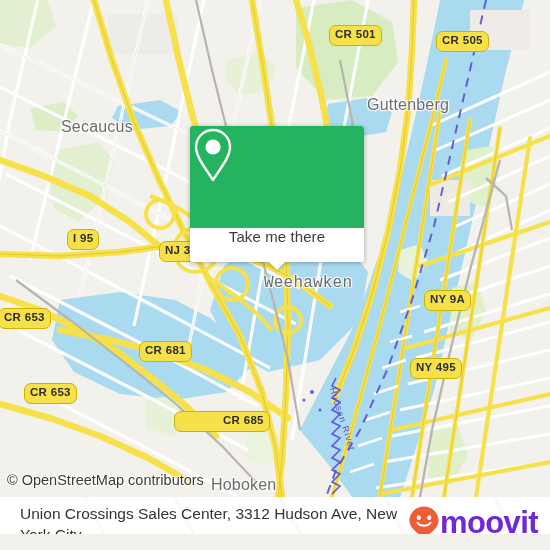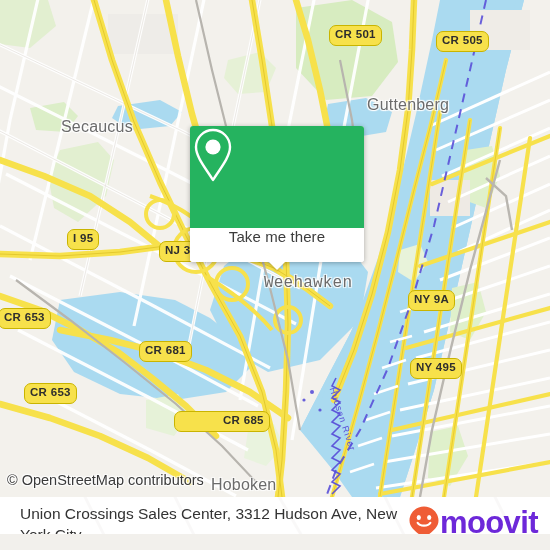--- a/index.html
+++ b/index.html
@@ -380,21 +380,21 @@
     <div class="city-label" style="left:211px; top:476px;">Hoboken</div>
 
     <div class="shield" style="left:329px; top:25px;">CR 501</div>
     <div class="shield" style="left:436px; top:31px;">CR 505</div>
     <div class="shield" style="left:67px; top:221px;margin-top:8px;">I 95</div>
     <div class="shield" style="left:159px; top:241px;">NJ 3</div>
     <div class="shield" style="left:-2px; top:308px;">CR 653</div>
     <div class="shield" style="left:24px; top:383px;">CR 653</div>
     <div class="shield" style="left:139px; top:341px;">CR 681</div>
     <div class="shield" style="left:174px; top:411px;padding-left:48px;">CR 685</div>
-    <div class="shield" style="left:408px; top:290px;">NY 9A</div>
+    <div class="shield" style="left:424px; top:290px;">NY 9A</div>
     <div class="shield" style="left:410px; top:358px;">NY 495</div>
 
     <div class="river-label" style="left:337px; top:386px; transform: rotate(72deg);">Hudson River</div>
 
     <div id="attribution">© OpenStreetMap contributors</div>
 
     <div id="popup">
       <div id="popup-green">
         <svg width="46" height="58" viewBox="0 0 46 58">
           <path d="M 23 4 C 13.6 4 6 11.6 6 21 C 6 31.5 17 44 23 54

